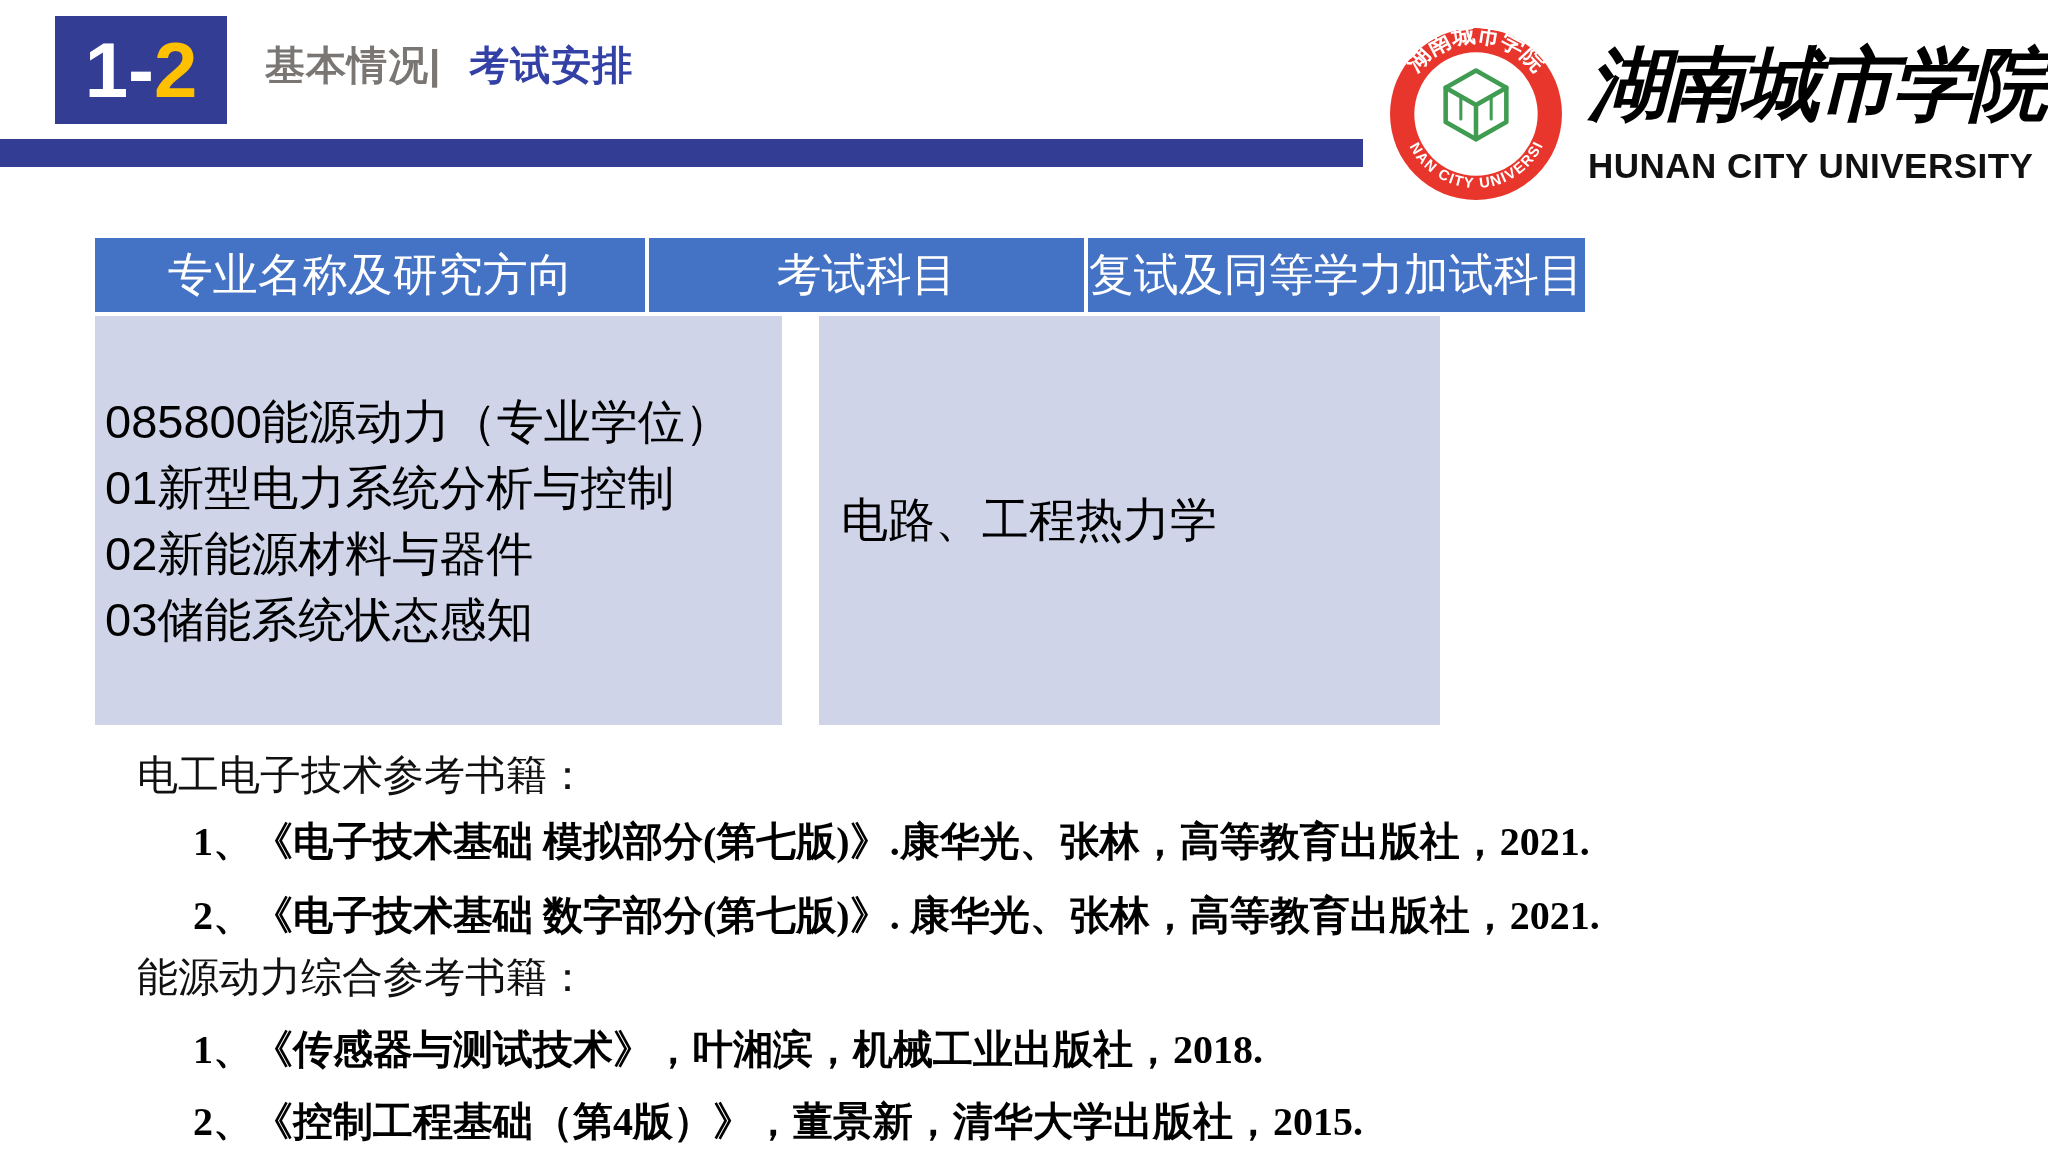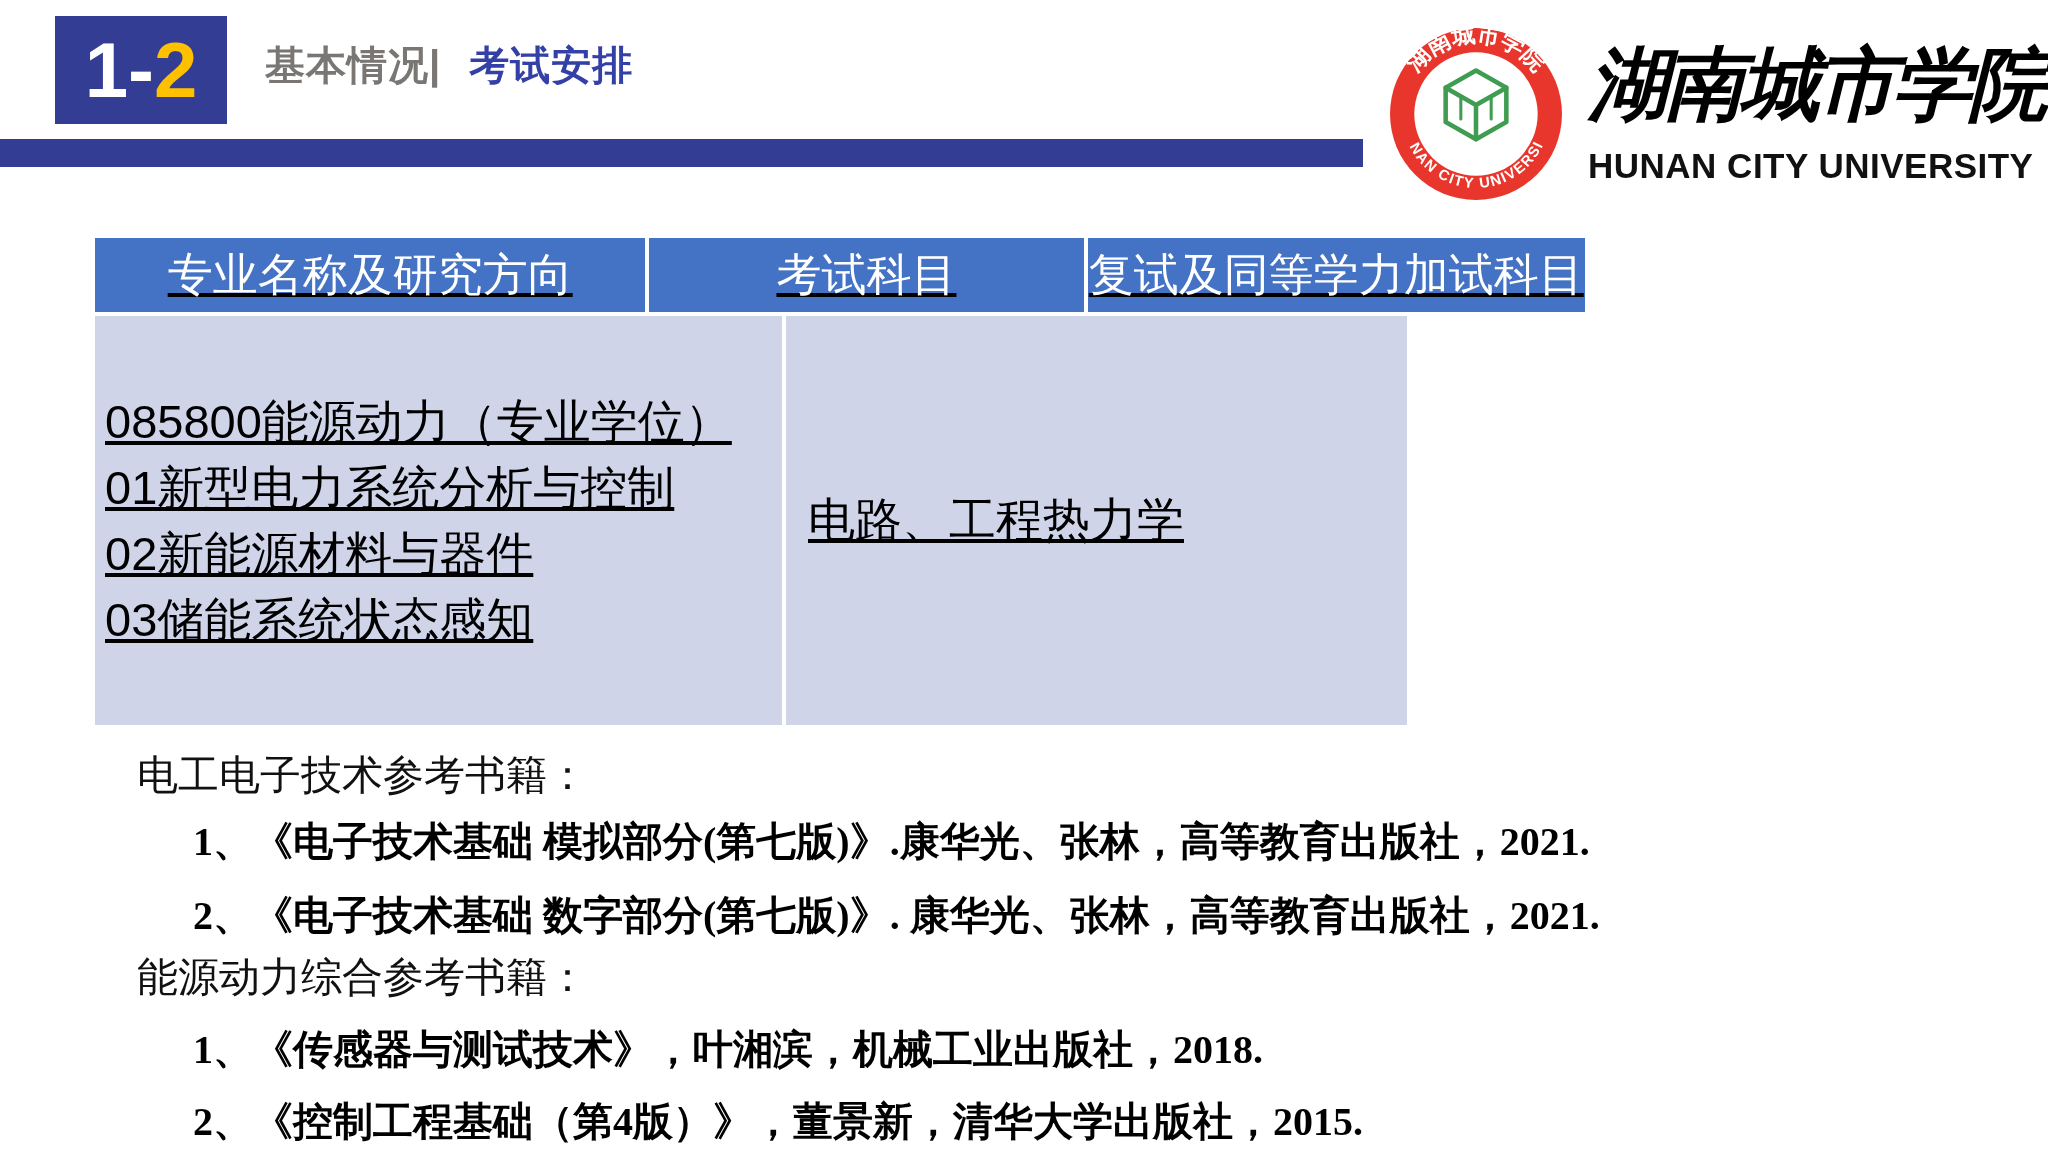--- a/index.html
+++ b/index.html
@@ -43,21 +43,21 @@
     font-weight:bold; font-style:italic;
     font-size:80px; line-height:124px;
     color:#000; white-space:nowrap; letter-spacing:-4px;
   }
   .brand-en {
     font-size:35px; font-weight:bold; color:#111;
     white-space:nowrap; letter-spacing:0.5px; margin-top:0px;
   }
 
   
-  .exam-table { position:absolute; left:95px; top:238px; width:1490px;text-decoration:underline; }
+  .exam-table { position:absolute; left:95px; top:238px; width:1490px; }
   .thead { display:flex; height:74px; }
   .th {
     background:#4472C4; color:#ffffff;
     font-size:45px; font-weight:normal;
     display:flex; align-items:center; justify-content:center;
     white-space:nowrap;
   }
   .tbody { display:flex; height:409px; margin-top:4px; }
   .td { background:#CFD4E9; color:#000; }
   .c1 { width:691px; }
@@ -68,21 +68,21 @@
   .td.c1 {
     display:flex; flex-direction:column; justify-content:center;
     padding-left:10px; font-size:47px; line-height:66px; white-space:nowrap;
   }
   .td.c2 {
     display:flex; flex-direction:column; justify-content:center;
     padding-left:22px; font-size:47px; line-height:63px; white-space:nowrap;
   }
   .td.c3 {
     display:flex; align-items:center;
-    padding-left:22px; font-size:47px; white-space:nowrap;
+    padding-left:22px; font-size:47px; white-space:nowrap;margin-left:33px;
   }
 
   
   .ref-heading {
     position:absolute; left:137px;
     font-size:41px; color:#111; white-space:nowrap;
   }
   .ref-item {
     position:absolute; left:193px;
     font-family:"Liberation Serif", serif; font-weight:bold;

